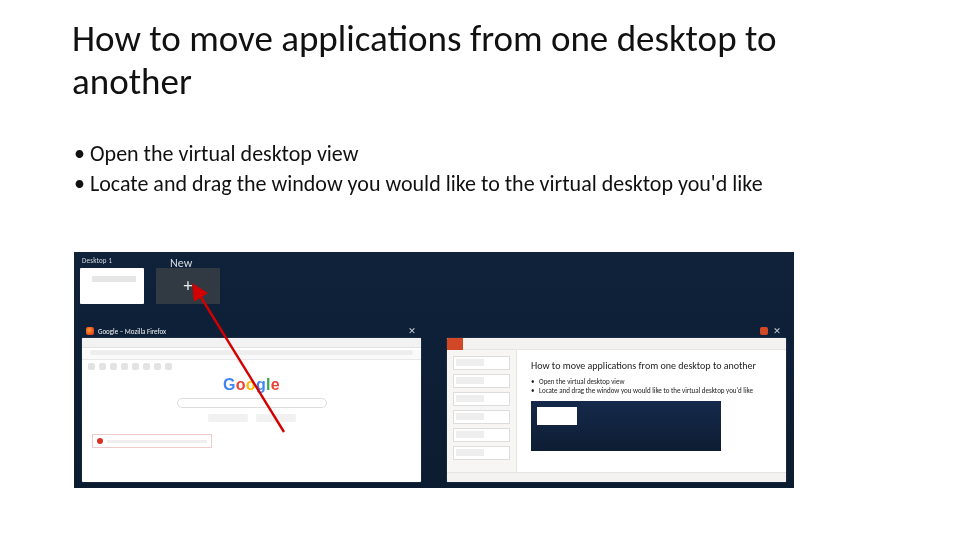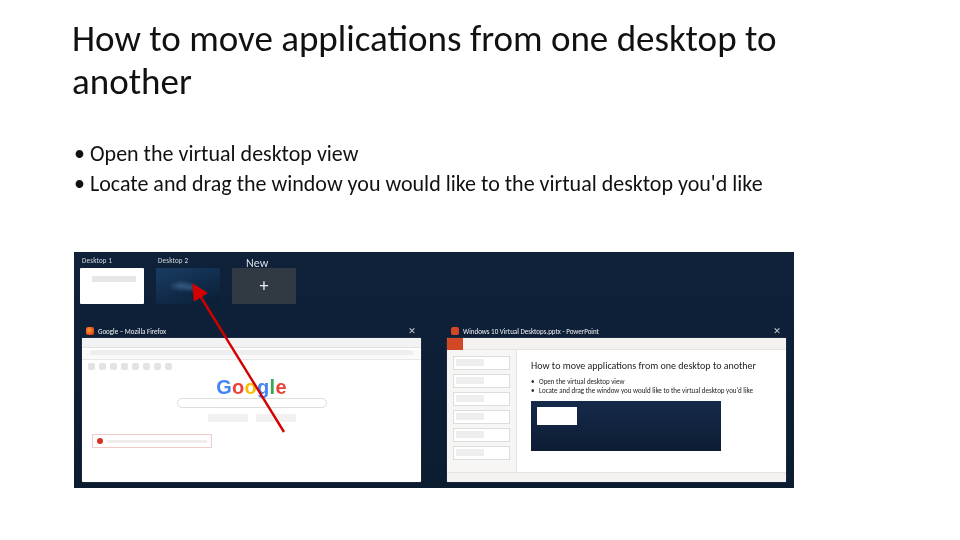--- a/index.html
+++ b/index.html
@@ -156,21 +156,21 @@
   }
   .ff-addr::before{
     content:""; display:block; margin:2px 8px; height:5px; background:#eee; border-radius:3px;
   }
   .ff-icons{
     height:9px; display:flex; gap:4px; padding:0 6px 0 6px; align-items:center;
   }
   .ff-icons span{ width:7px; height:7px; background:#e3e3e3; border-radius:2px; }
   .google-logo{
     position:absolute; left:50%; top:38px; transform:translateX(-50%);
-    font-weight:700; font-size:20px; letter-spacing:.3px;
+    font-weight:700; font-size:16px; letter-spacing:.3px;
     font-family: Arial, sans-serif;
   }
   .google-logo .g1{color:#4285F4;} .google-logo .g2{color:#EA4335;}
   .google-logo .g3{color:#FBBC05;} .google-logo .g4{color:#4285F4;}
   .google-logo .g5{color:#34A853;} .google-logo .g6{color:#EA4335;}
   .google-search{
     position:absolute; left:50%; top:60px; transform:translateX(-50%);
     width:150px; height:10px; border:1px solid #ddd; border-radius:6px; background:#fff;
   }
   .google-btns{
@@ -244,26 +244,20 @@
     <span class="txt">Locate and drag the window you would like to the virtual desktop you'd like</span>
   </div>
 </div>
 
 <div class="shot">
 
   <div class="deskstrip">
     <div class="desk active">
       <span class="lbl">Desktop 1</span>
       <div class="thumb"></div>
-    </div>
-    <div class="desk">
-      <span class="lbl">Desktop 2</span>
-      <div class="thumb">
-          <div class="swirl"></div>
-        </div>
     </div>
     <div class="newdesk">
       <span class="lbl">New desktop</span>
       <div class="plusbox">+</div>
     </div>
   </div>
 
   <div class="previews">
 
     <div class="win ff">
@@ -296,21 +290,20 @@
         <div class="ff-alert">
           <span class="dot"></span>
           <span class="line"></span>
         </div>
       </div>
     </div>
 
     <div class="win pp">
       <div class="bar">
         <span class="appicon"></span>
-        <span class="title">Windows 10 Virtual Desktops.pptx - PowerPoint</span>
         <span class="close">✕</span>
       </div>
       <div class="frame">
         <div class="pp-top">
           <div class="accent"></div>
           <div class="fill"></div>
         </div>
         <div class="pp-body">
           <div class="pp-thumbs">
             <div class="t">

